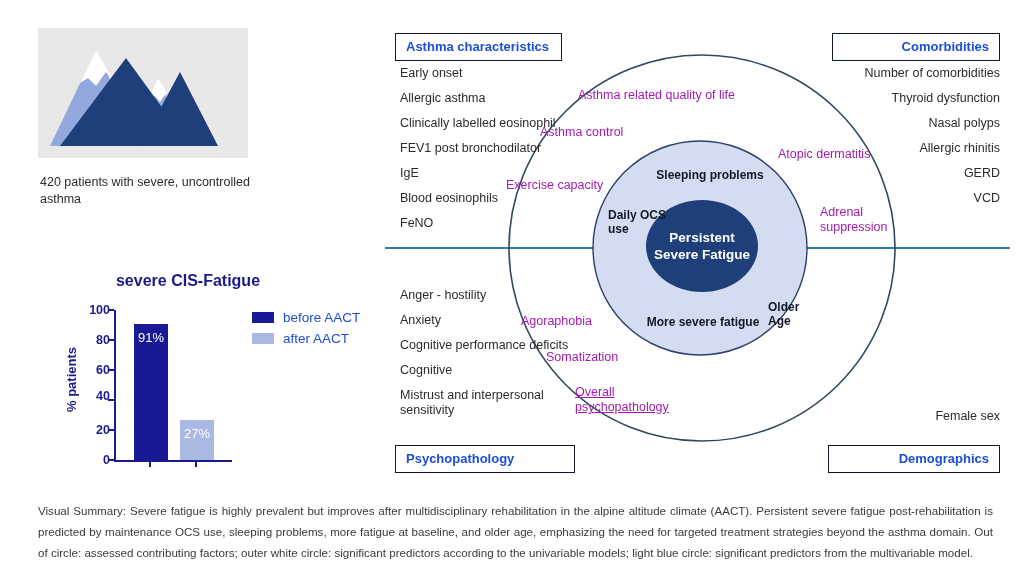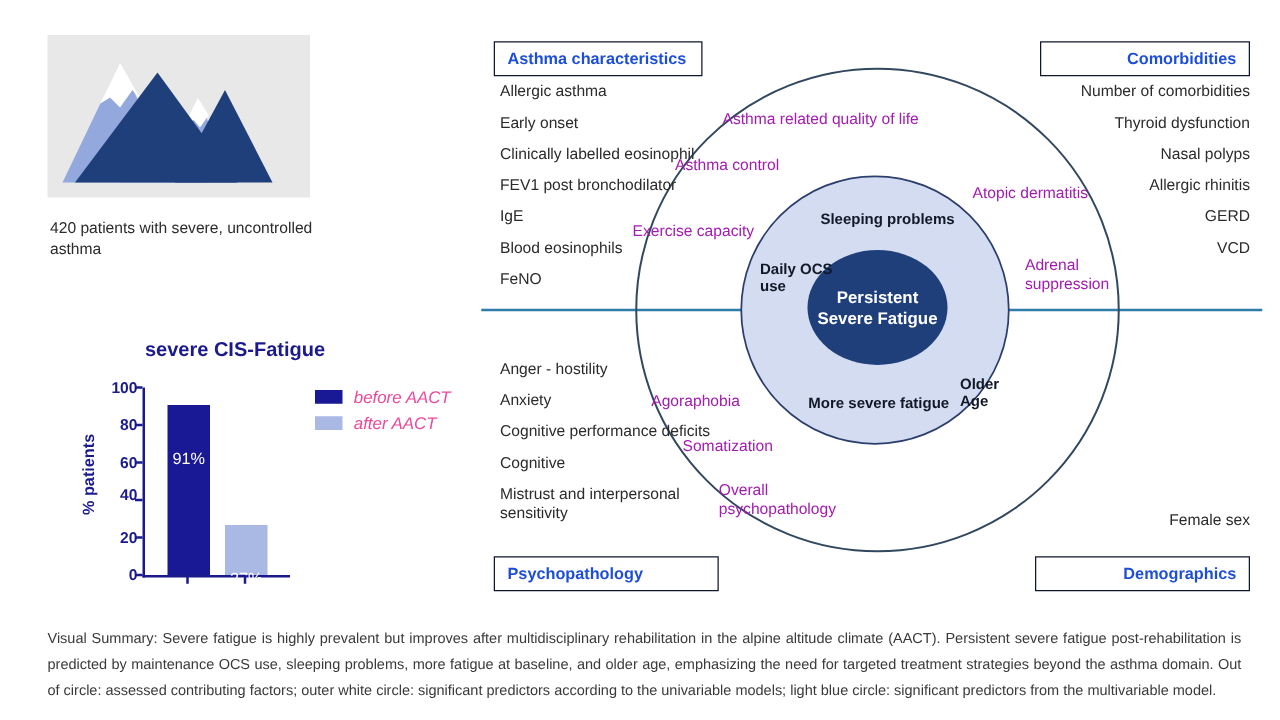--- a/index.html
+++ b/index.html
@@ -43,27 +43,27 @@
     font-size: 12.5px; font-weight: bold; color: #1a1a8c;
     transform: translateY(-50%);
   }
   #ytick-wrap { position: absolute; left: 40px; top: 0; width: 40px; height: 212px; }
   #plot-area { position:absolute; left: 84px; top: 38px; width: 118px; height: 150px; }
   .axis-line { position: absolute; background: #1a1a8c; }
   .tickmark { position: absolute; background: #1a1a8c; width: 6px; height: 2px; left: -6px; transform: translateY(-1px); }
   .bar { position: absolute; bottom: 0; width: 34px; }
   .bar-label {
     position: absolute; top: 6px; left: 0; width: 100%;
-    text-align: center; font-size: 13px; color: #ffffff; margin-top: 29px;
+    text-align: center; font-size: 13px; color: #ffffff;
   }
   .xtick { position:absolute; bottom:-7px; width:2px; height:7px; background:#1a1a8c; }
   #legend { position: absolute; left: 222px; top: 38px; }
   .legend-row { display: flex; align-items: center; margin-bottom: 6px; }
   .legend-swatch { width: 22px; height: 11px; margin-right: 9px; }
-  .legend-text { font-size: 13.5px; color: #ec4899; font-style: italic; }
+  .legend-text { font-size: 13.5px; color: #1d4ed8; }
 
   
   #diagram { position: absolute; left: 380px; top: 20px; width: 630px; height: 460px; }
   #diagram-svg { position:absolute; left:0; top:0; width:630px; height:460px; }
 
   .hdr-box {
     position: absolute;
     border: 1px solid #0f172a;
     background: #ffffff;
     font-size: 13px; font-weight: bold; color: #1d4ed8;
@@ -176,22 +176,22 @@
       <circle cx="320" cy="228" r="107" fill="#d3dcf0" stroke="#2c3e6b" stroke-width="1.4"></circle>
       <ellipse cx="322" cy="226" rx="56" ry="46" fill="#1f3f7a"></ellipse>
     </svg>
 
     <div class="hdr-box" id="hdr-asthma">Asthma characteristics</div>
     <div class="hdr-box" id="hdr-comorb">Comorbidities</div>
     <div class="hdr-box" id="hdr-psycho">Psychopathology</div>
     <div class="hdr-box" id="hdr-demo">Demographics</div>
 
     <div class="out-list" id="list-asthma">
+      <div class="item">Early onset</div>
       <div class="item">Allergic asthma</div>
-      <div class="item">Early onset</div>
       <div class="item">Clinically labelled eosinophil</div>
       <div class="item">FEV1 post bronchodilator</div>
       <div class="item">IgE</div>
       <div class="item">Blood eosinophils</div>
       <div class="item">FeNO</div>
     </div>
 
     <div class="out-list" id="list-comorb">
       <div class="item">Number of comorbidities</div>
       <div class="item">Thyroid dysfunction</div>
@@ -216,21 +216,21 @@
     <div class="ring-label" style="left:198px; top:68px; width:210px;">Asthma related quality of life</div>
     <div class="ring-label" style="left:160px; top:105px; width:130px;">Asthma control</div>
     <div class="ring-label" style="left:126px; top:158px; width:130px;">Exercise capacity</div>
     <div class="ring-label" style="left:398px; top:127px; width:140px;">Atopic dermatitis</div>
     <div class="ring-label" style="left:440px; top:185px; width:110px;">
       <span>Adrenal</span><br>
       <span>suppression</span>
     </div>
     <div class="ring-label" style="left:141px; top:294px; width:110px;">Agoraphobia</div>
     <div class="ring-label" style="left:166px; top:330px; width:120px;">Somatization</div>
-    <div class="ring-label" style="left:195px; top:365px; width:130px;">
+    <div class="ring-label" style="left:195px; top:365px; width:130px;text-decoration:underline;">
       <span>Overall</span><br>
       <span>psychopathology</span>
     </div>
 
     <div class="inner-label" style="left:250px; top:148px; width:160px;">Sleeping problems</div>
     <div class="inner-label" style="left:228px; top:188px; width:80px; text-align:left;">
       <span>Daily OCS</span><br>
       <span>use</span>
     </div>
     <div class="inner-label" style="left:388px; top:280px; width:60px; text-align:left;">

